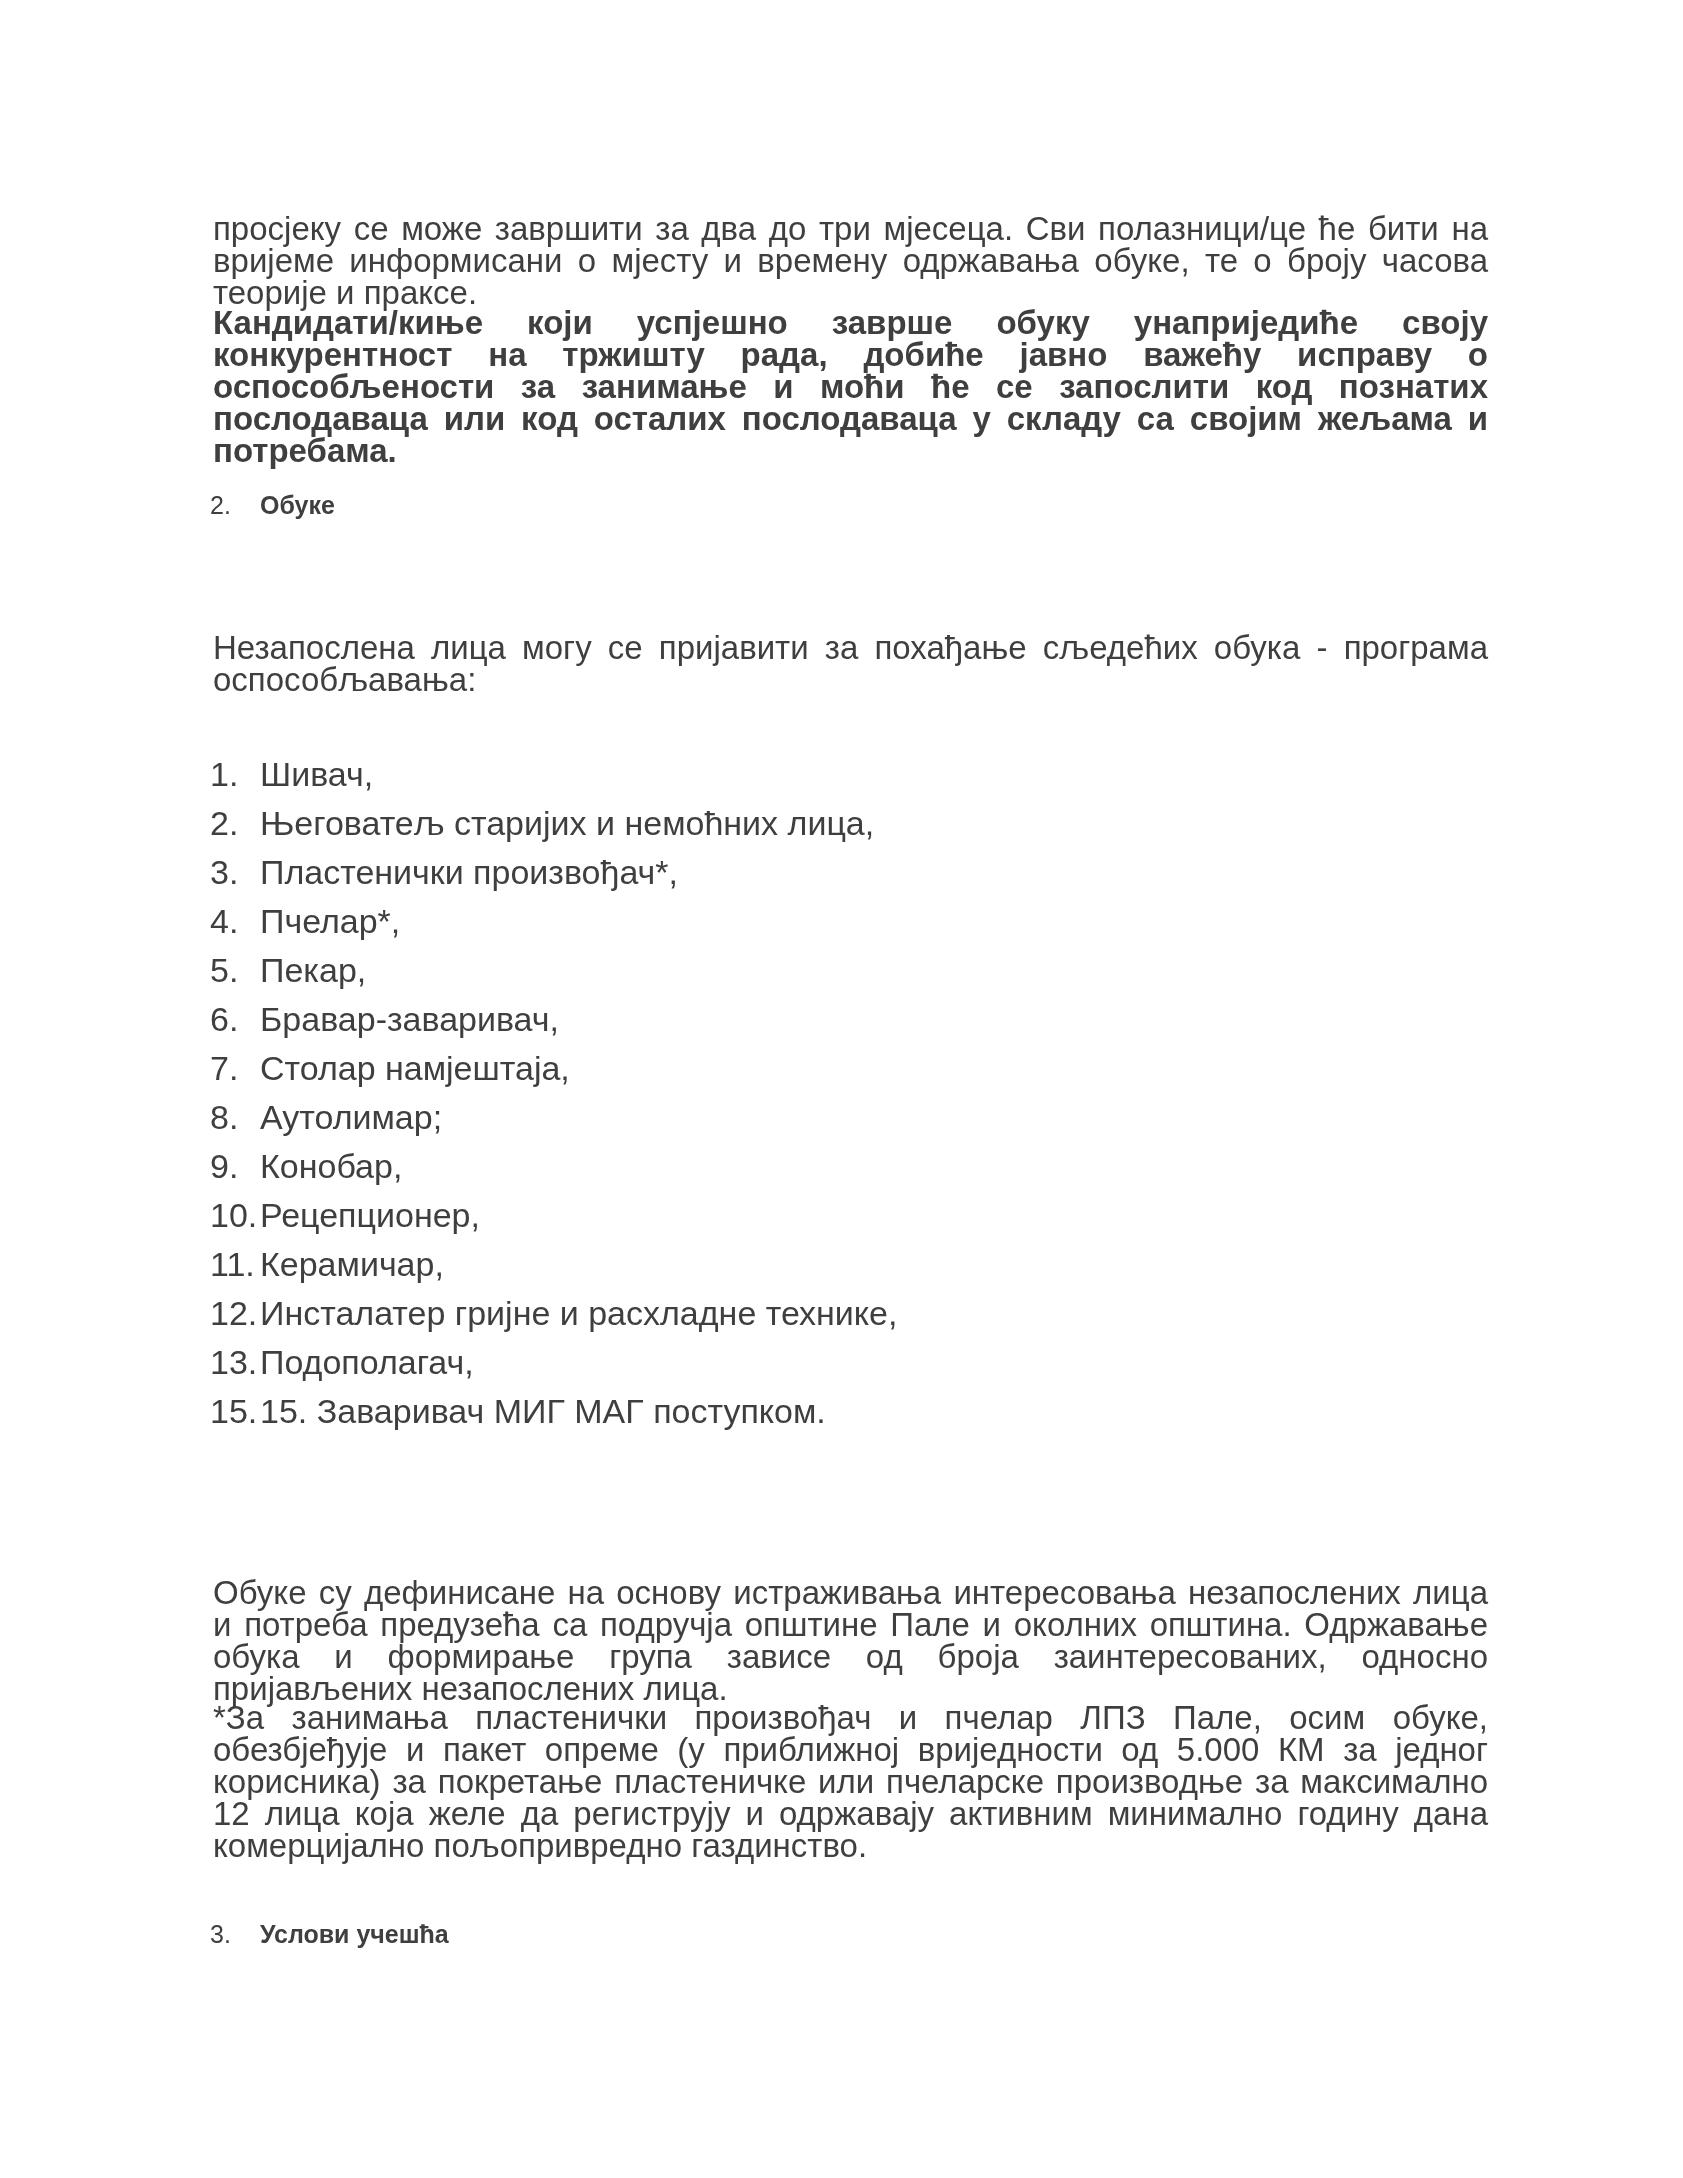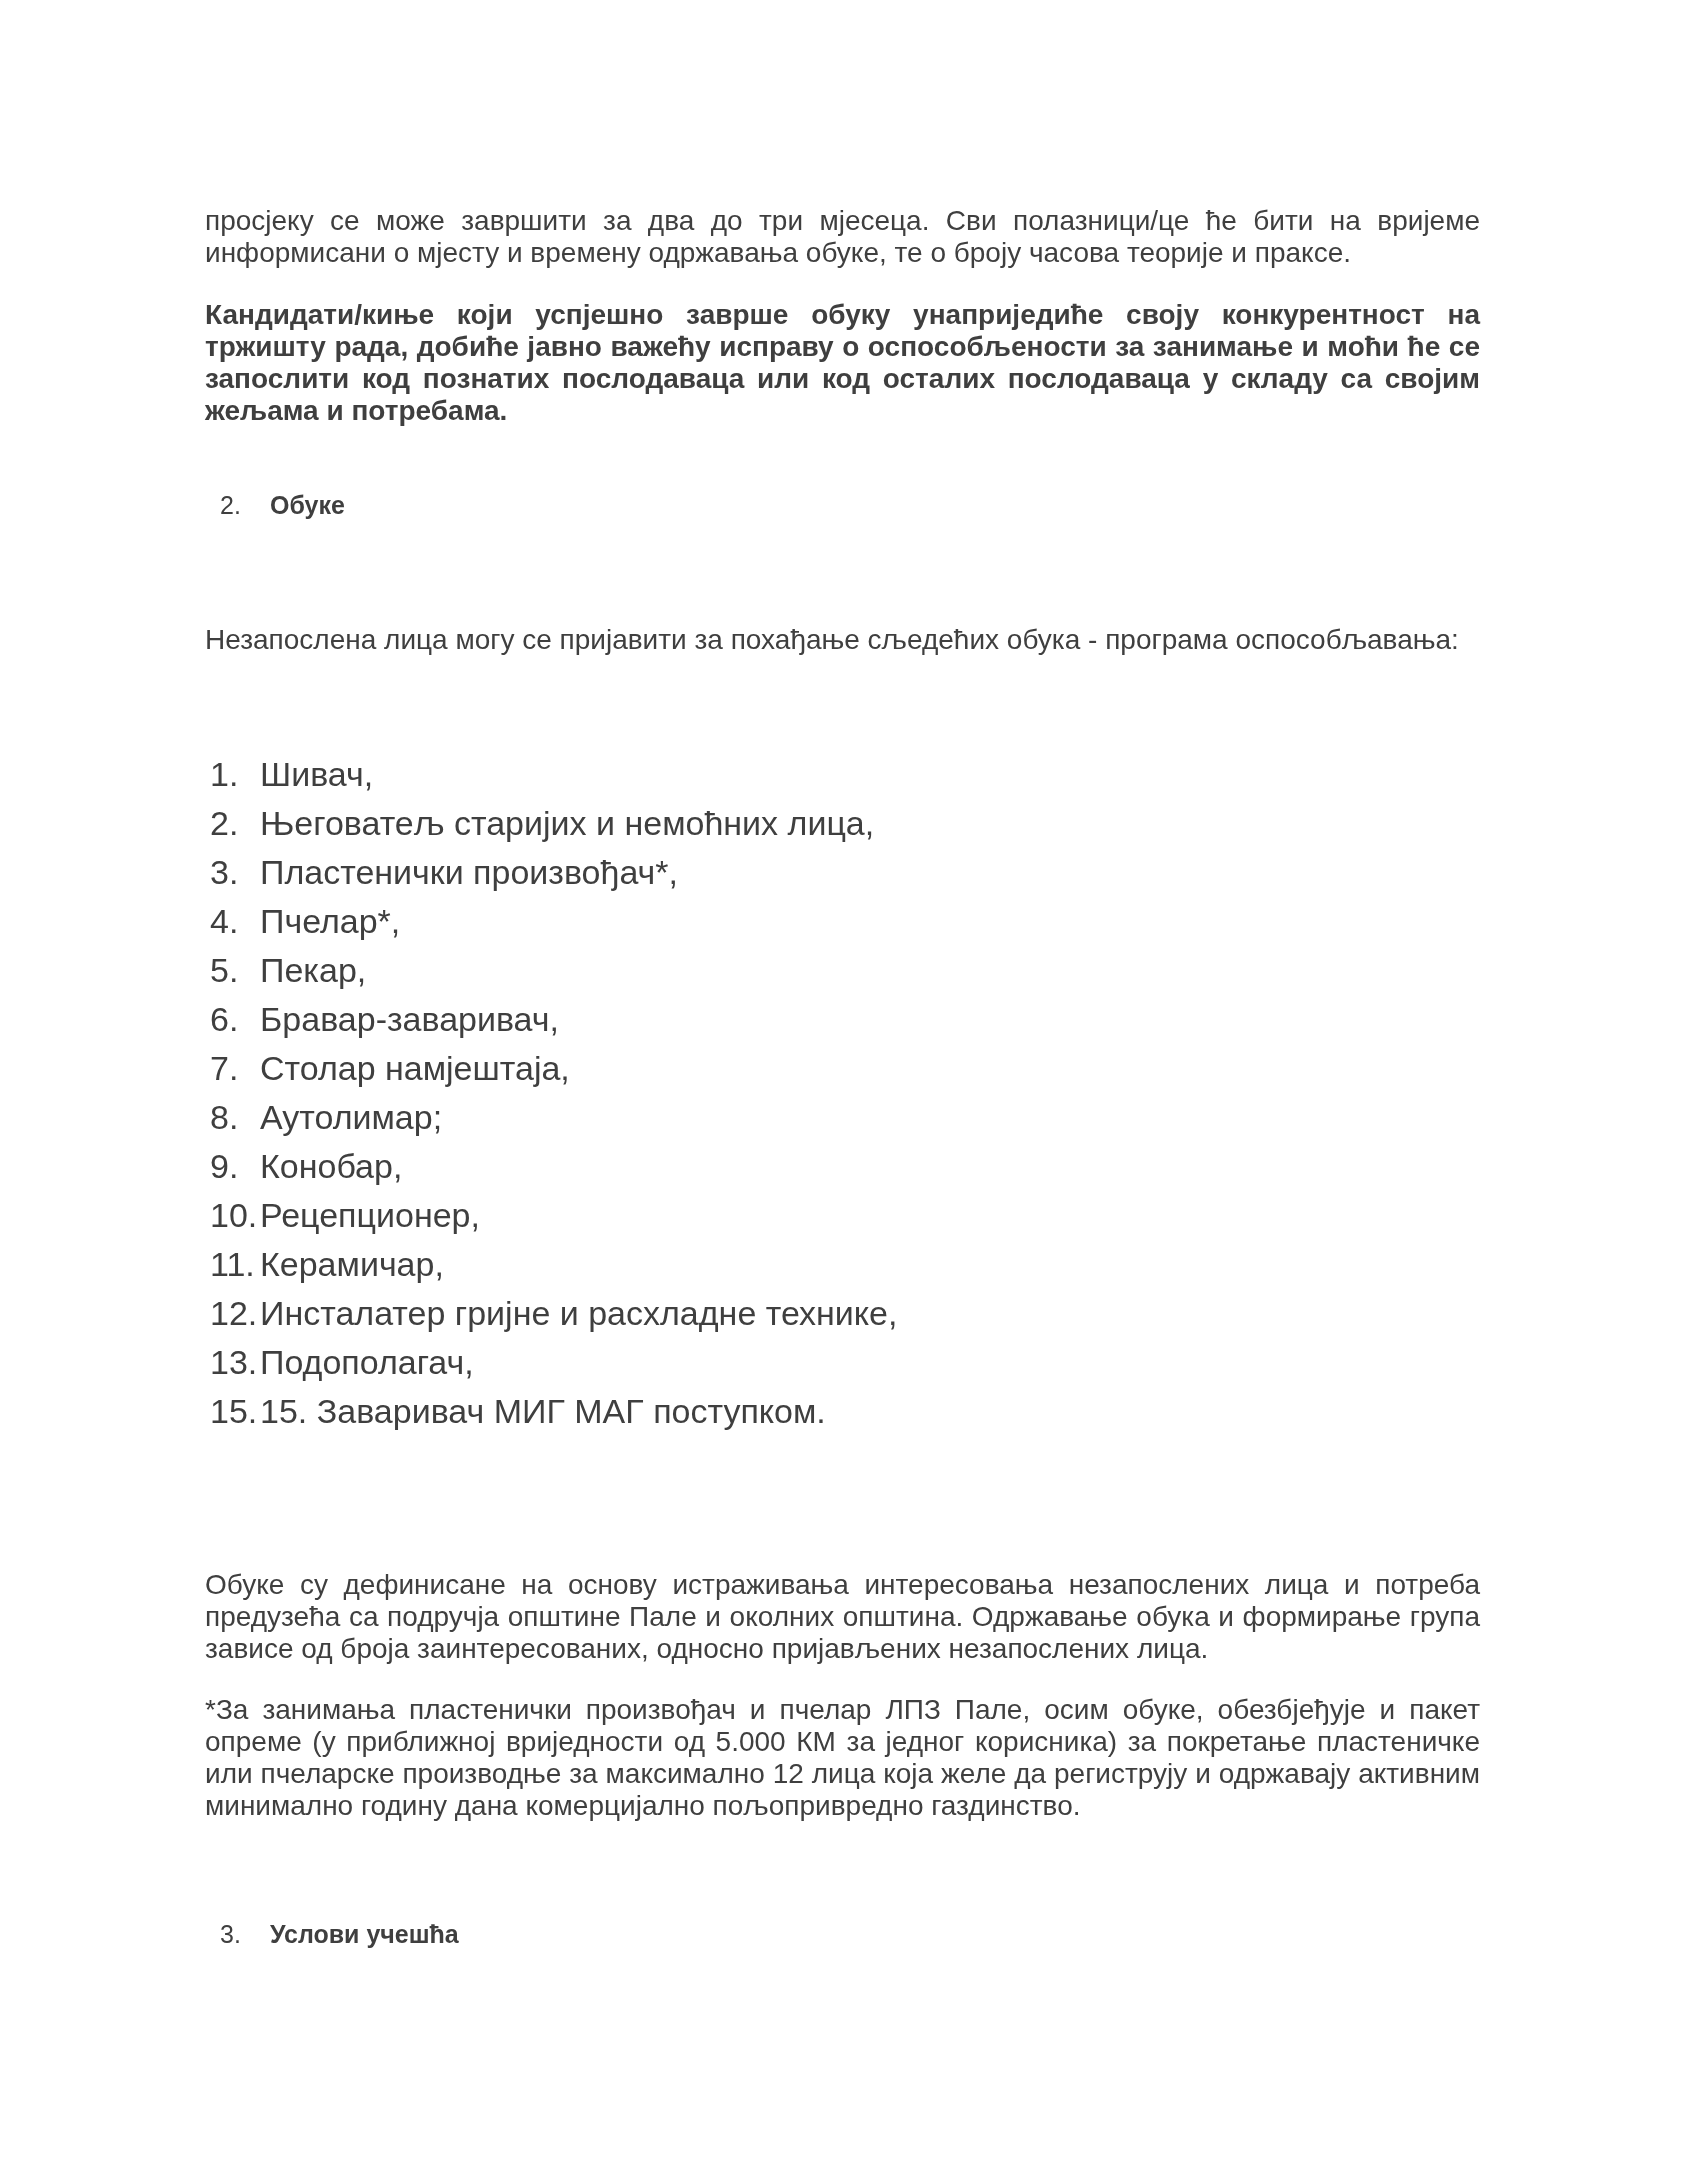--- a/index.html
+++ b/index.html
@@ -1,22 +1,22 @@
 <!DOCTYPE html>
 <html><head>
   <meta charset="utf-8">
   <style>
     html, body { margin: 0; padding: 0; background: #ffffff; }
     body { width: 1683px; height: 2178px; position: relative; overflow: hidden;
       font-family: "Liberation Sans", sans-serif; color: #3f3f3f; }
     .page { position: absolute; left: 197px; top: 0; width: 1275px; }
-    .p { position: absolute; left: 0; width: 1275px; font-size: 28px; line-height: 32px;
-      text-align: justify; text-align-last: left; margin: 8px; }
+    .p { position: absolute; left: 0; width: 1275px; font-size: 33px; line-height: 32px;
+      text-align: justify; text-align-last: left; margin: 16px; }
     .p.italic { }
-    .heading { position: absolute; left: 23px; font-size: 25px; line-height: 32px; font-weight: bold; }
+    .heading { position: absolute; left: 13px; font-size: 25px; line-height: 32px; font-weight: bold; }
     .heading .num { font-weight: normal; display: inline-block; width: 50px; }
     .list { position: absolute; left: 13px; top: 758px; margin: 0; padding: 0; list-style: none; }
     .list li { font-size: 34px; line-height: 32px; height: 49px; }
     .list .num { display: inline-block; width: 50px; }
   </style>
 </head>
 <body>
 
 <div class="page">
 

